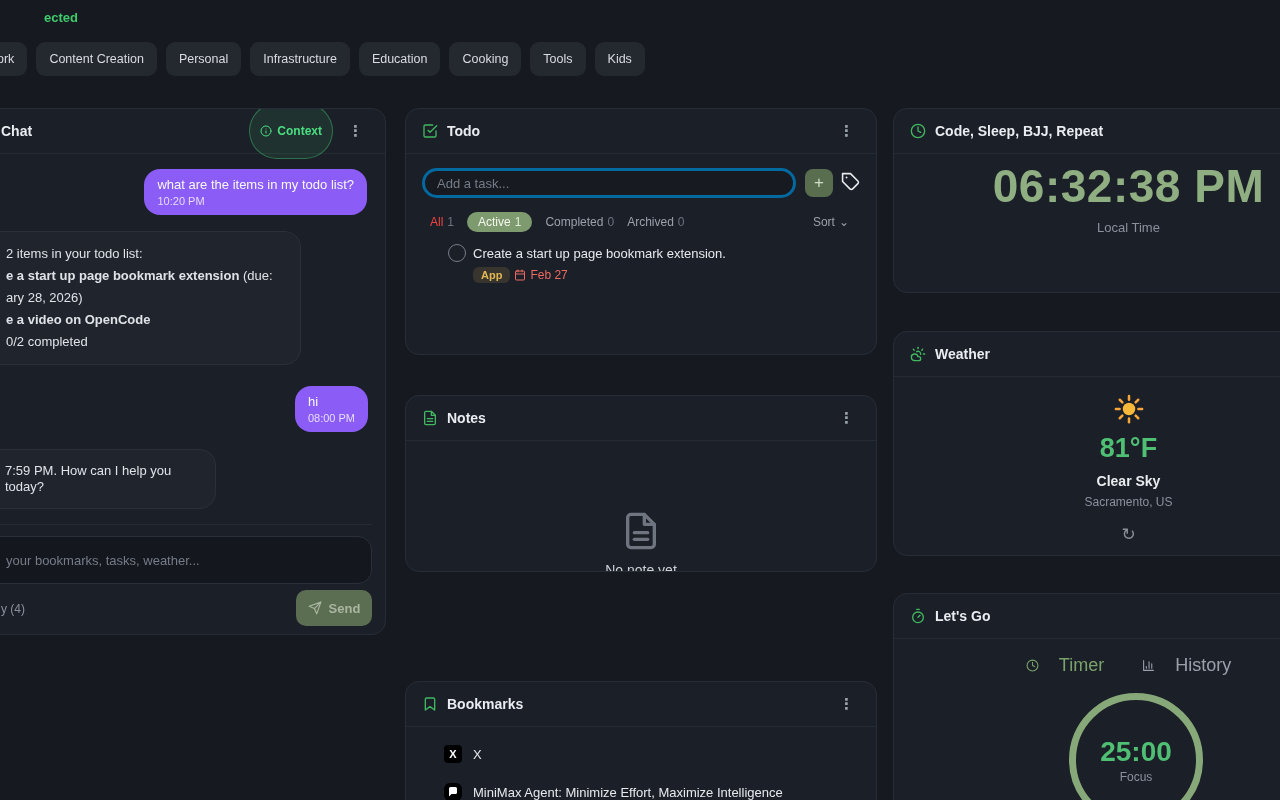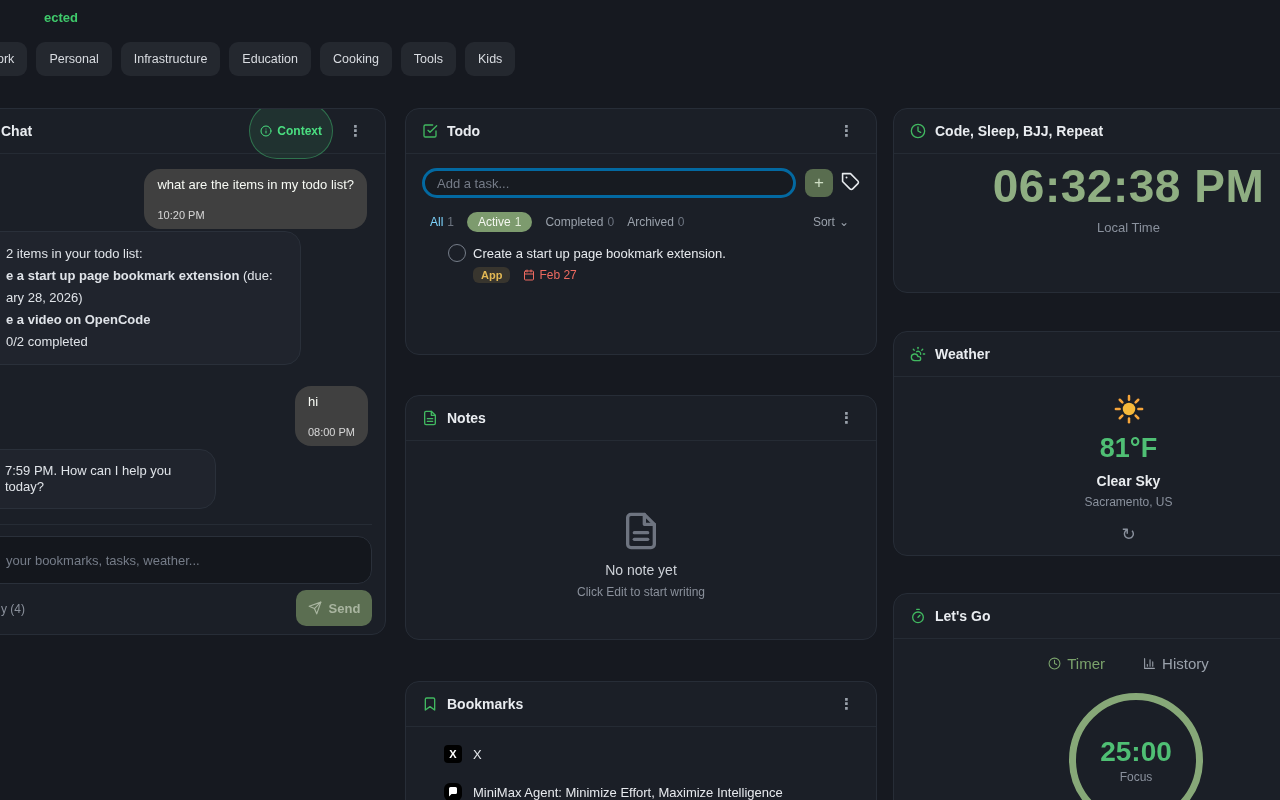--- a/index.html
+++ b/index.html
@@ -23,34 +23,34 @@
   
   .card{position:absolute;background:#1b1f27;border:1px solid #272d37;border-radius:14px;box-sizing:border-box;overflow:hidden;}
   .card-hd{height:45px;border-bottom:1px solid #252b34;display:flex;align-items:center;gap:9px;padding:0 16px;box-sizing:border-box;}
   .hd-title{font-size:14px;font-weight:700;color:#e9ecf0;}
   .hd-icon{color:#41b860;flex:0 0 auto;}
   .hd-spacer{flex:1;}
   .dots{background:none;border:none;color:#9aa1ab;font-size:15px;font-weight:700;cursor:pointer;padding:2px 6px;font-family:inherit;letter-spacing:0;}
 
   #chat-card{left:-44px;top:108px;width:430px;height:527px;}
   #todo-card{left:405px;top:108px;width:472px;height:247px;}
-  #notes-card{left:405px;top:395px;width:472px;height:245px;}
+  #notes-card{left:405px;top:395px;width:472px;height:177px;}
   #bookmarks-card{left:405px;top:681px;width:472px;height:300px;}
   #clock-card{left:893px;top:108px;width:471px;height:185px;}
   #weather-card{left:893px;top:331px;width:471px;height:225px;}
   #timer-card{left:893px;top:593px;width:471px;height:320px;}
 
   
   #chat-card .card-hd{padding-left:44px;}
   .ctx-badge{display:inline-flex;align-items:center;gap:5px;background:rgba(74,222,128,.10);
     border:1px solid rgba(74,222,128,.38);color:#4ade80;border-radius:999px;
     padding:20px 10px;font-size:12px;font-weight:600;cursor:pointer;font-family:inherit;}
   .msg{position:absolute;font-size:13px;box-sizing:border-box;}
-  .msg.user{background:#404040;border-radius:16px;padding:8px 13px;color:#f7faf4;}
-  .msg.user .msg-time{font-size:11px;color:rgba(255,255,255,.78);margin-top:17px;}
+  .msg.user{background:#8b5cf6;border-radius:16px;padding:8px 13px;color:#f7faf4;}
+  .msg.user .msg-time{font-size:11px;color:rgba(255,255,255,.78);margin-top:3px;}
   .msg.asst{background:#20242d;border:1px solid #2a303a;border-radius:16px;color:#dfe3e8;line-height:22px;}
   #msg-u1{top:60px;right:18px;}
   #msg-a1{top:122px;left:16px;width:328px;padding:11px 14px 11px 32px;}
   #msg-u2{top:277px;right:17px;}
   #msg-a2{top:340px;left:16px;width:243px;padding:13px 14px;padding-left:31px;line-height:16px;}
   .chat-divider{position:absolute;top:415px;left:16px;width:399px;height:1px;background:#262c35;}
   .chat-input{position:absolute;top:427px;left:16px;width:399px;height:48px;box-sizing:border-box;
     background:#14171d;border:1px solid #2a303a;border-radius:14px;color:#e9ecf0;
     font-size:13px;padding:0 14px 0 32px;outline:none;font-family:inherit;}
   .chat-input::placeholder{color:#757c88;}
@@ -61,31 +61,31 @@
 
   
   .todo-input{position:absolute;top:59px;left:16px;width:374px;height:30px;box-sizing:border-box;
     background:#171b21;border:3px solid #0369a1;border-radius:15px;color:#e9ecf0;font-size:13px;
     padding:0 12px;outline:none;font-family:inherit;}
   .todo-input::placeholder{color:#757c88;}
   .plus-btn{position:absolute;top:60px;left:399px;width:28px;height:28px;border-radius:8px;
     background:#596d4f;border:none;color:#cfdfc5;font-size:17px;line-height:26px;cursor:pointer;font-family:inherit;}
   .tag-btn{position:absolute;top:63px;left:435px;background:none;border:none;color:#e8ebef;cursor:pointer;padding:0;}
   .filters{position:absolute;top:103px;left:24px;display:flex;align-items:center;gap:13px;font-size:12px;}
-  .flt-label{color:#7dd3fc;cursor:pointer;margin-top:34px;}
+  .flt-label{color:#ef4444;cursor:pointer;margin-top:34px;}
   .flt-dim{color:#9aa1ab;cursor:pointer;}
   .flt-count{color:#6d7480;margin-left:4px;}
   .flt-active{background:#7d9b6e;color:#f4f7f0;border-radius:999px;padding:3px 11px;cursor:pointer;}
   .flt-active .flt-count{color:#e2ecd9;}
   .sort{position:absolute;top:106px;right:27px;display:flex;align-items:center;gap:4px;
     font-size:12px;color:#9aa1ab;cursor:pointer;}
   .task-check{position:absolute;top:135px;left:42px;width:18px;height:18px;border-radius:50%;
     border:1.5px solid #767d89;box-sizing:border-box;cursor:pointer;background:none;}
   .task-text{position:absolute;top:137px;left:67px;font-size:13px;color:#e6e9ed;}
-  .task-meta{position:absolute;top:158px;left:67px;display:flex;align-items:center;gap:13px;}
+  .task-meta{position:absolute;top:158px;left:67px;display:flex;align-items:center;gap:4px;}
   .task-tag{background:rgba(226,184,84,.15);color:#e2b854;font-size:11px;font-weight:600;
     padding:2px 8px;border-radius:6px;}
   .task-due{display:flex;align-items:center;gap:4px;color:#ee6a60;font-size:12px;}
 
   
   .notes-empty{position:absolute;top:115px;left:0;right:0;display:flex;flex-direction:column;align-items:center;}
   .notes-empty .big-icon{color:#6e7480;margin-bottom:11px;}
   .ne-title{font-size:14px;color:#cdd1d7;margin-bottom:7px;}
   .ne-sub{font-size:12px;color:#8a909b;}
 
@@ -105,38 +105,39 @@
 
   
   .weather-body{position:absolute;top:62px;left:0;right:0;display:flex;flex-direction:column;align-items:center;}
   .w-temp{font-size:27px;font-weight:700;color:#4fbf74;margin-top:9px;}
   .w-cond{font-size:14px;font-weight:700;color:#e9ecef;margin-top:9px;}
   .w-loc{font-size:12px;color:#8a919d;margin-top:6px;}
   .w-refresh{background:none;border:none;color:#8a919d;font-size:17px;margin-top:14px;cursor:pointer;font-family:inherit;}
 
   
   .timer-tabs{position:absolute;top:60px;left:0;right:0;display:flex;justify-content:center;gap:26px;}
-  .t-tab{display:flex;align-items:center;gap:6px;font-size:15px;background:none;border:none;
+  .t-tab{display:flex;align-items:center;gap:20px;font-size:18px;background:none;border:none;
     cursor:pointer;font-family:inherit;justify-content:space-between;}
   .t-tab.active{color:#7aa26b;}
   .t-tab.inactive{color:#9aa1ab;}
   .timer-ring{position:absolute;top:99px;left:175px;width:120px;height:120px;border-radius:50%;
     border:7px solid #87a878;box-sizing:content-box;display:flex;flex-direction:column;
     align-items:center;justify-content:center;}
   .ring-time{font-size:28px;font-weight:700;color:#4fbf74;}
   .ring-mode{font-size:12px;color:#8a919d;margin-top:2px;}
 </style>
 </head>
 <body>
 
 <div>
 
   <div class="abs" id="status">ected</div>
   <div class="abs" id="tabs">
     <button class="tab">ork</button>
+    <button class="tab">Content Creation</button>
     <button class="tab">Personal</button>
     <button class="tab">Infrastructure</button>
     <button class="tab">Education</button>
     <button class="tab">Cooking</button>
     <button class="tab">Tools</button>
     <button class="tab">Kids</button>
   </div>
 
   <section class="card" id="chat-card">
     <div class="card-hd">

